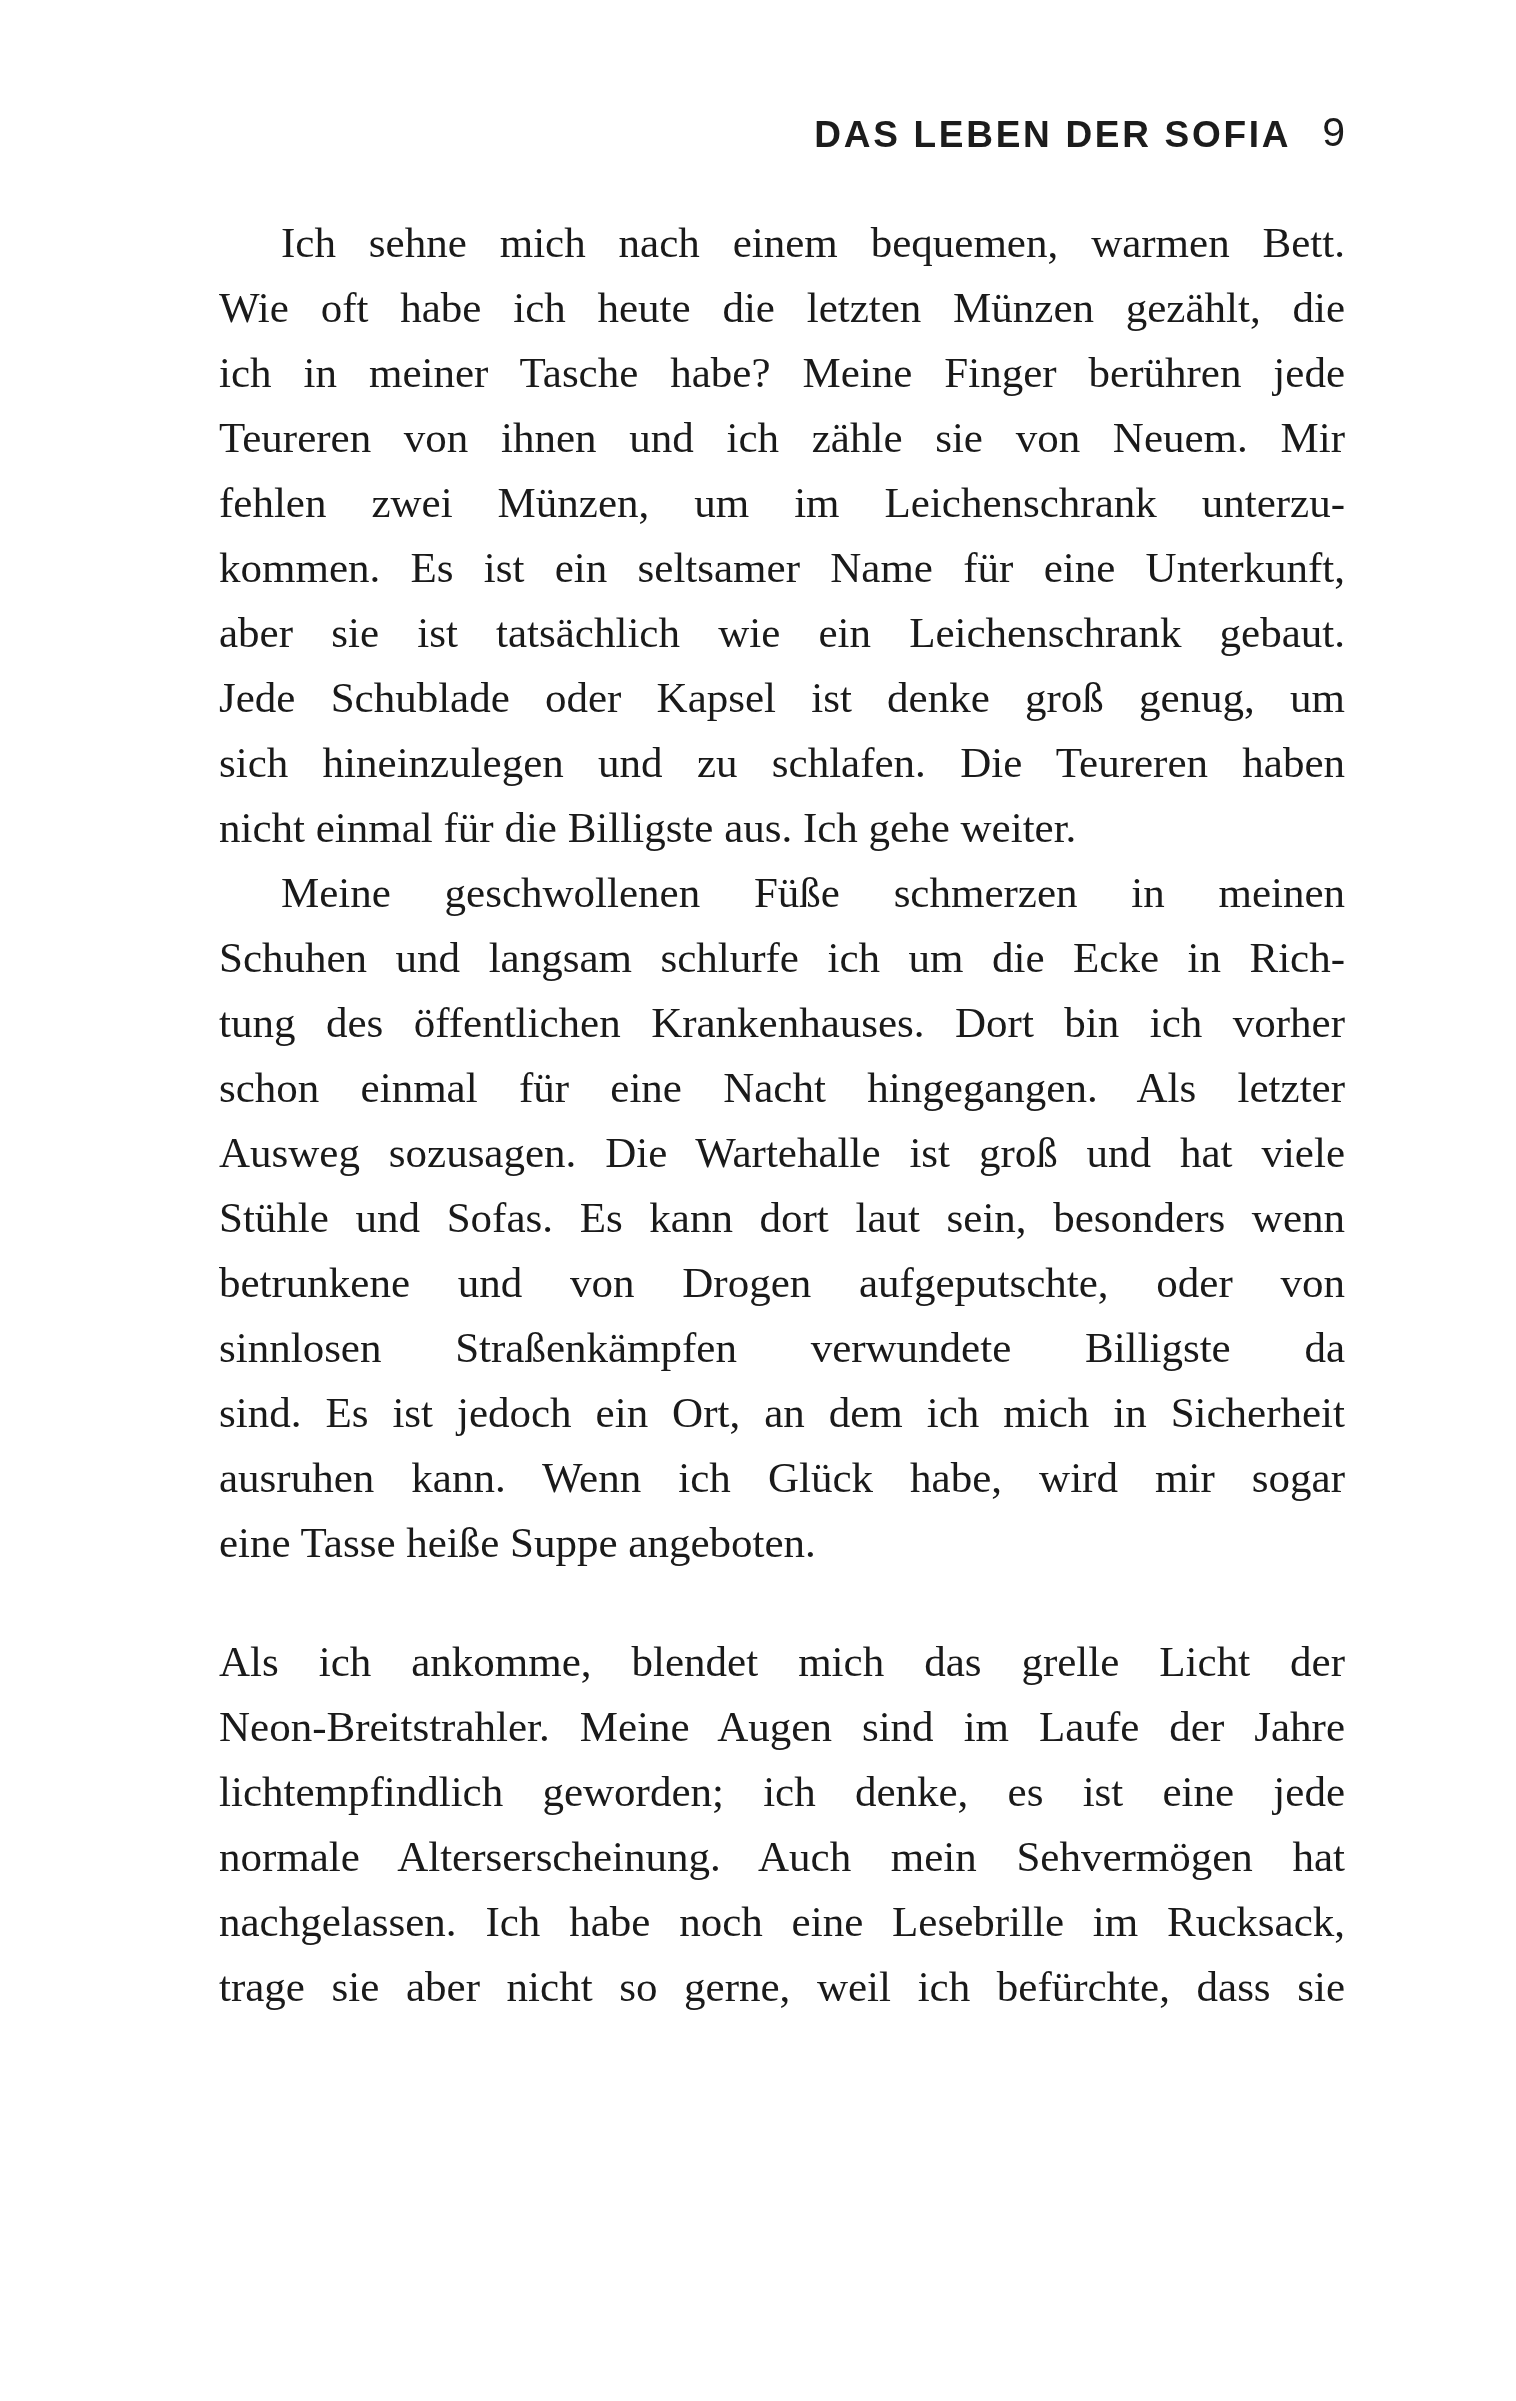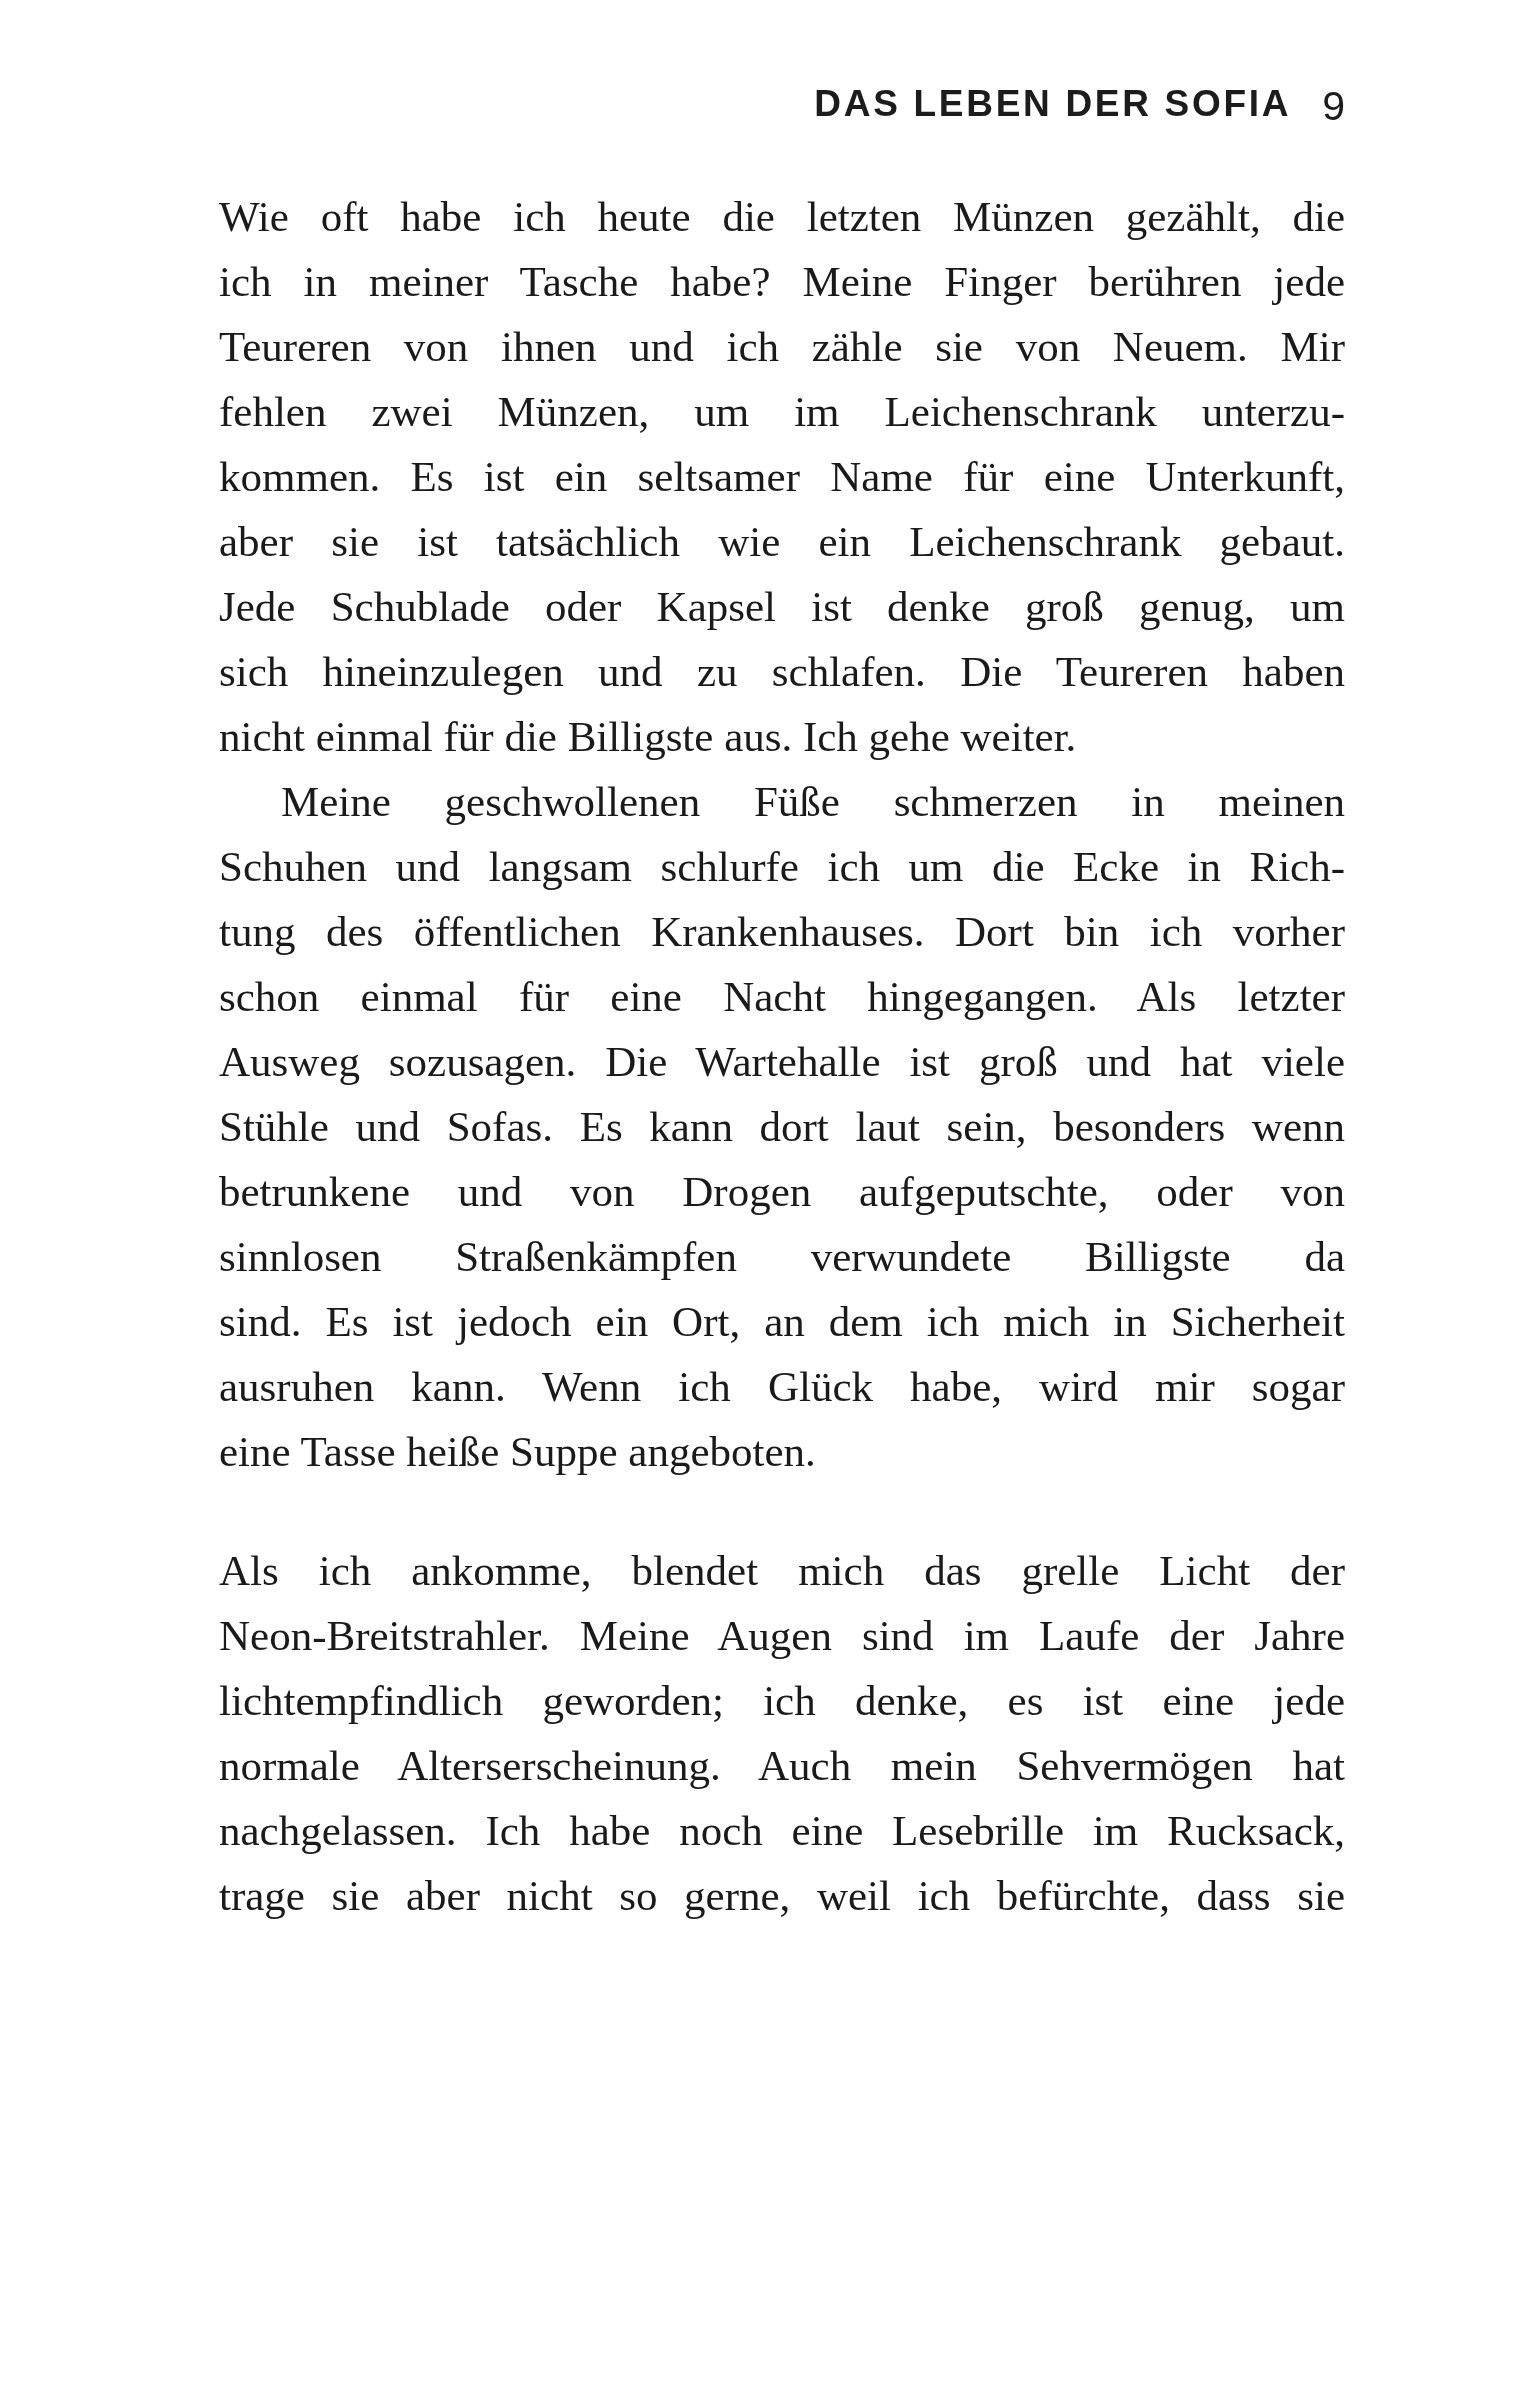--- a/index.html
+++ b/index.html
@@ -15,24 +15,24 @@
     position: relative;
     overflow: hidden;
   }
   .page {
     position: absolute;
     left: 219px;
     top: 0;
     width: 1126px;
   }
   .running-header {
-    margin-top: 83px;
+    margin-top: 109px;
     display: flex;
     justify-content: flex-end;
-    align-items: flex-start;
+    align-items: flex-end;
     font-family: "Liberation Sans", sans-serif;
     color: #1c1c1c;
   }
   .running-header .title {
     font-weight: 700;
     font-size: 37px;
     letter-spacing: 2.7px;
   }
   .running-header .pagenum {
     font-weight: 400;
@@ -70,20 +70,21 @@
 
 <div class="page">
   <div class="running-header">
     <span class="title">DAS LEBEN DER SOFIA</span>
     <span class="pagenum">9</span>
   </div>
 
   <div class="text-block">
 
   <div class="para">
+        <div class="line indent">Ich sehne mich nach einem bequemen, warmen Bett.</div>
         <div class="line">Wie oft habe ich heute die letzten Münzen gezählt, die</div>
         <div class="line">ich in meiner Tasche habe? Meine Finger berühren jede</div>
         <div class="line">Teureren von ihnen und ich zähle sie von Neuem. Mir</div>
         <div class="line">fehlen zwei Münzen, um im Leichenschrank unterzu-</div>
         <div class="line">kommen. Es ist ein seltsamer Name für eine Unterkunft,</div>
         <div class="line">aber sie ist tatsächlich wie ein Leichenschrank gebaut.</div>
         <div class="line">Jede Schublade oder Kapsel ist denke groß genug, um</div>
         <div class="line">sich hineinzulegen und zu schlafen. Die Teureren haben</div>
         <div class="line lastline">nicht einmal für die Billigste aus. Ich gehe weiter.</div>
       </div>

